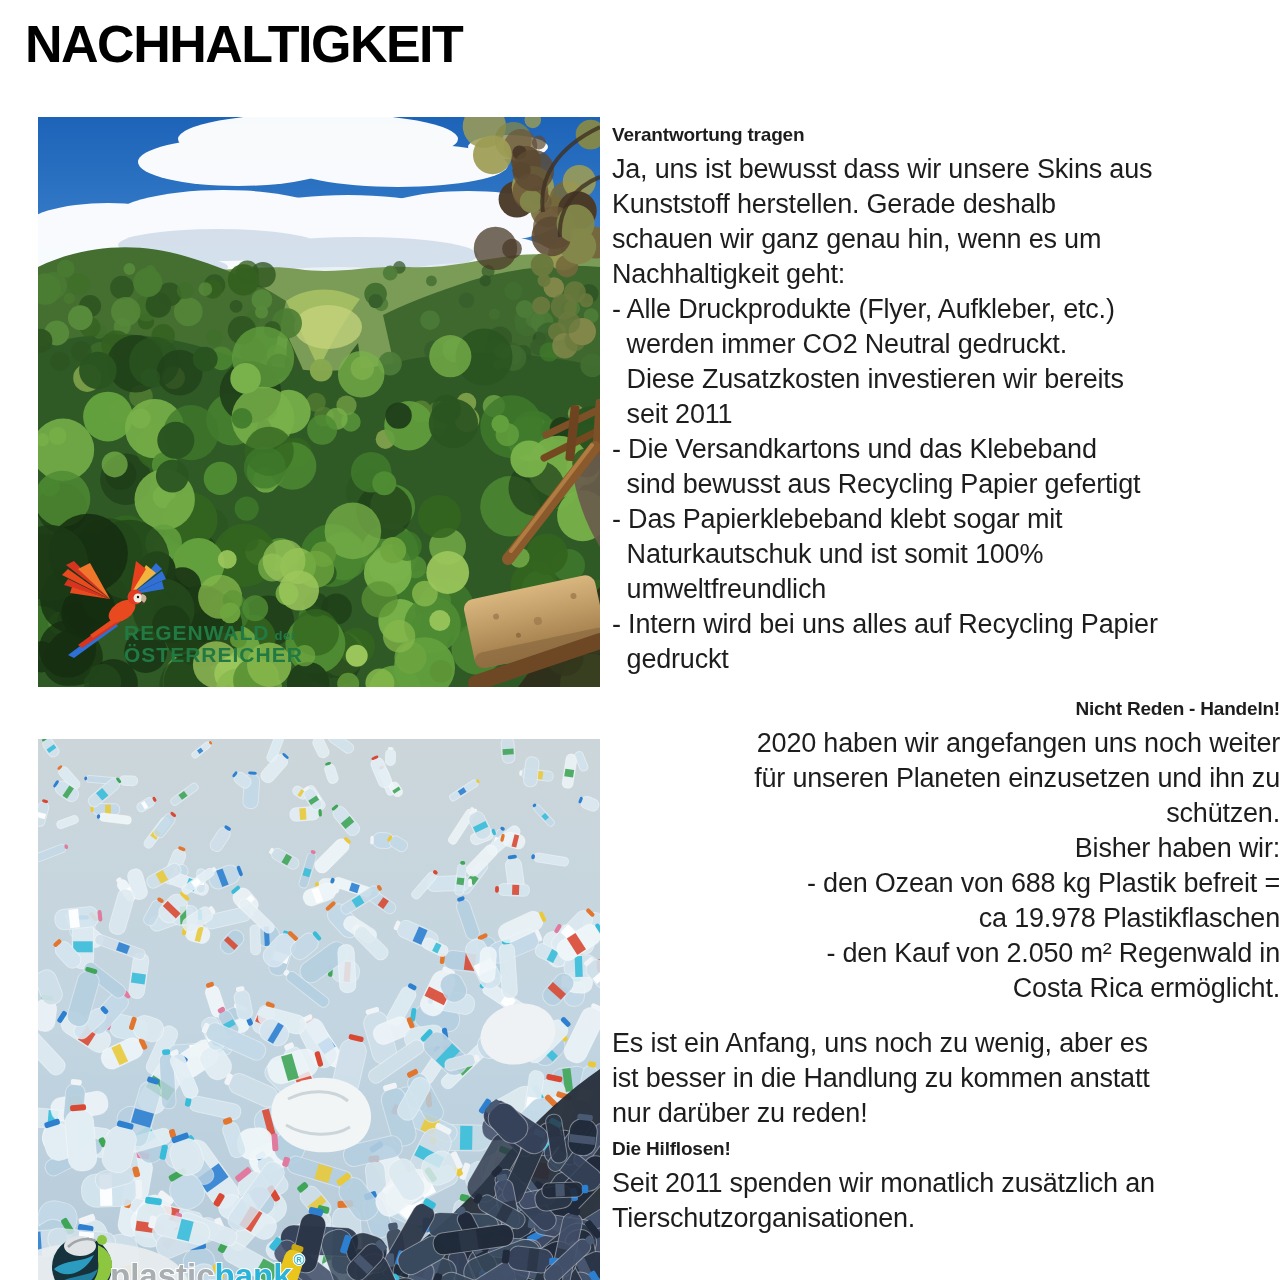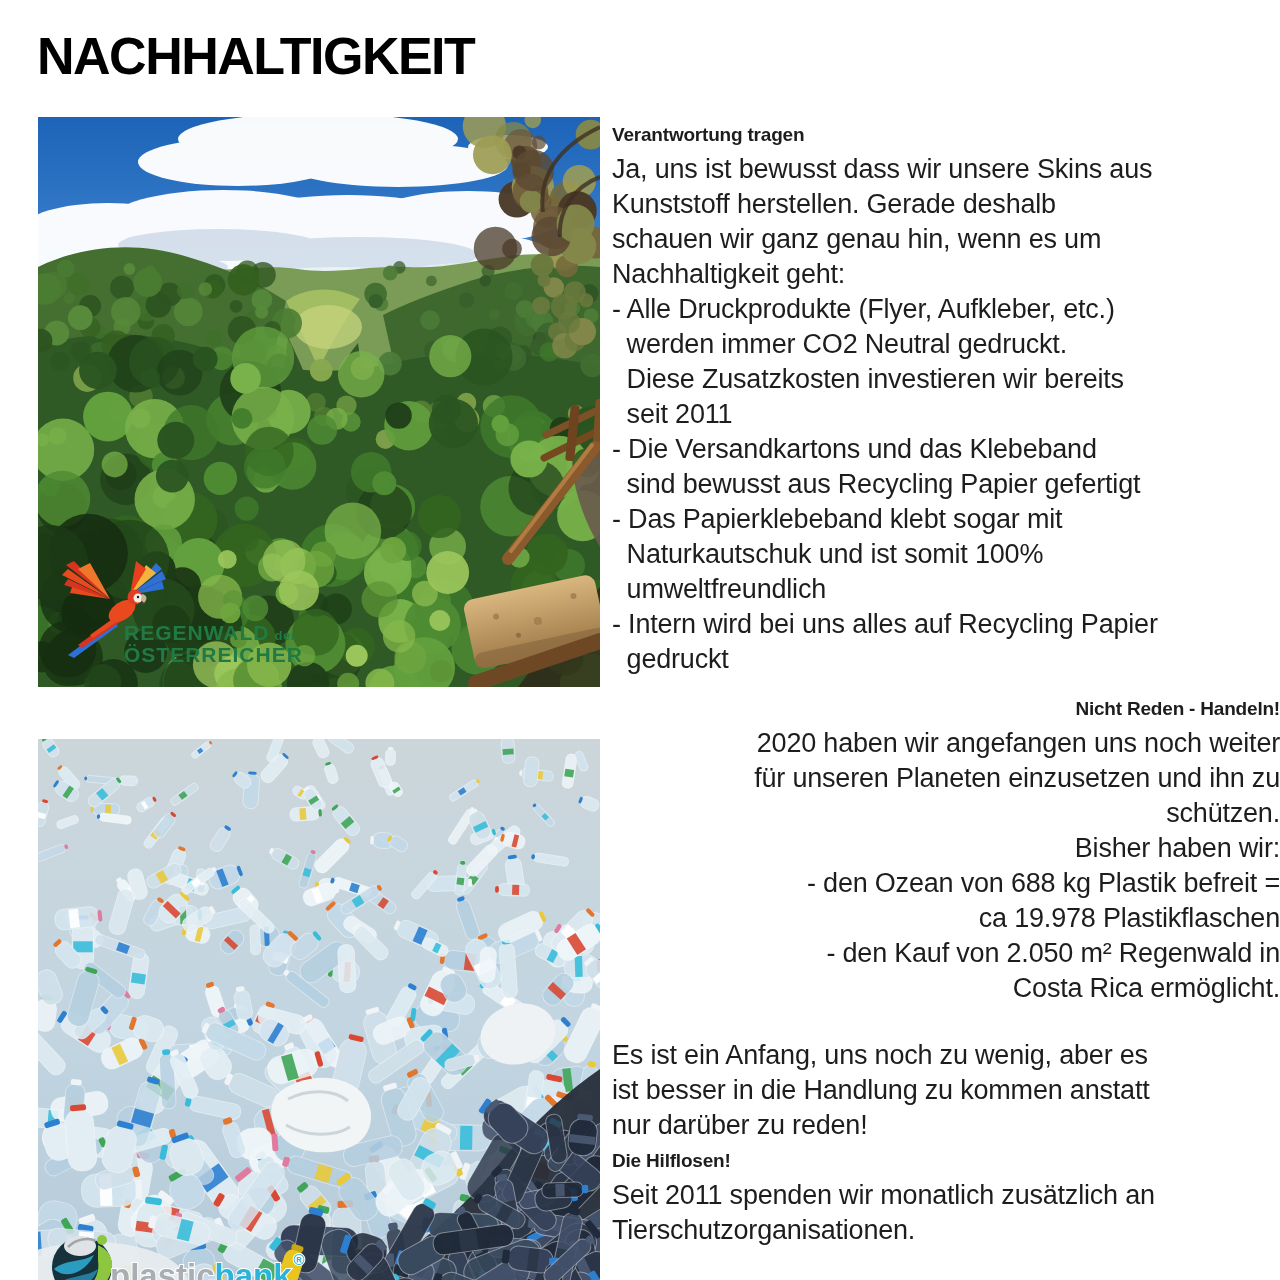--- a/index.html
+++ b/index.html
@@ -1,29 +1,29 @@
 <!DOCTYPE html>
 <html><head>
 <meta charset="utf-8">
 <style>
   html,body{margin:0;padding:0;background:#fff;}
   body{width:1280px;height:1280px;position:relative;overflow:hidden;
        font-family:"Liberation Sans","DejaVu Sans",sans-serif;color:#1d1d1d;}
-  .title{position:absolute;left:25px;top:14px;margin:12px;font-size:52px;line-height:60px;
+  .title{position:absolute;left:25px;top:14px;margin:0;font-size:52px;line-height:60px;
          font-weight:900;letter-spacing:-1.5px;color:#000;}
   .photo{position:absolute;margin:12px;padding:0;}
   .photo svg{display:block;width:562px;height:570px;}
   .photo1{left:26px;top:105px;}
   .photo2{left:26px;top:727px;}
   .textcol{position:absolute;left:612px;top:117px;width:668px;
            font-size:27px;line-height:35px;letter-spacing:-0.2px;}
   .textcol h2{margin:0;font-size:19px;line-height:35px;font-weight:700;letter-spacing:-0.2px;}
   .textcol p{margin:0;white-space:pre;}
   .s2{margin-top:14px;text-align:right;}
-  .s3{margin-top:32px;}
+  .s3{margin-top:20px;}
   .s4{margin-top:0;}
   
   .rf-l1,.rf-l2{font-family:"Liberation Sans",sans-serif;font-weight:700;fill:#217a43;letter-spacing:1px;}
   .rf-l1{font-size:21px;}
   .rf-l2{font-size:21px;}
   .rf-small{font-size:13px;letter-spacing:0.5px;}
   
   .pb-text{font-family:"Liberation Sans",sans-serif;font-weight:800;font-size:33px;letter-spacing:0;}
   .pb-plastic{fill:#a9aeb3;}
   .pb-bank{fill:#2cb3d9;}

